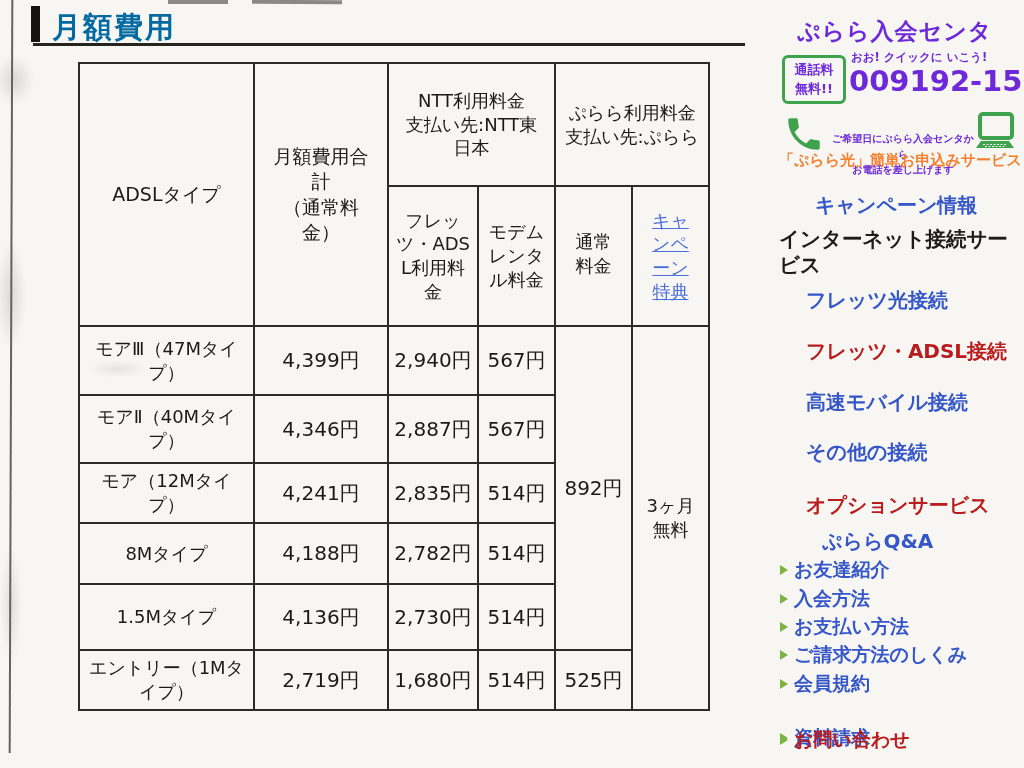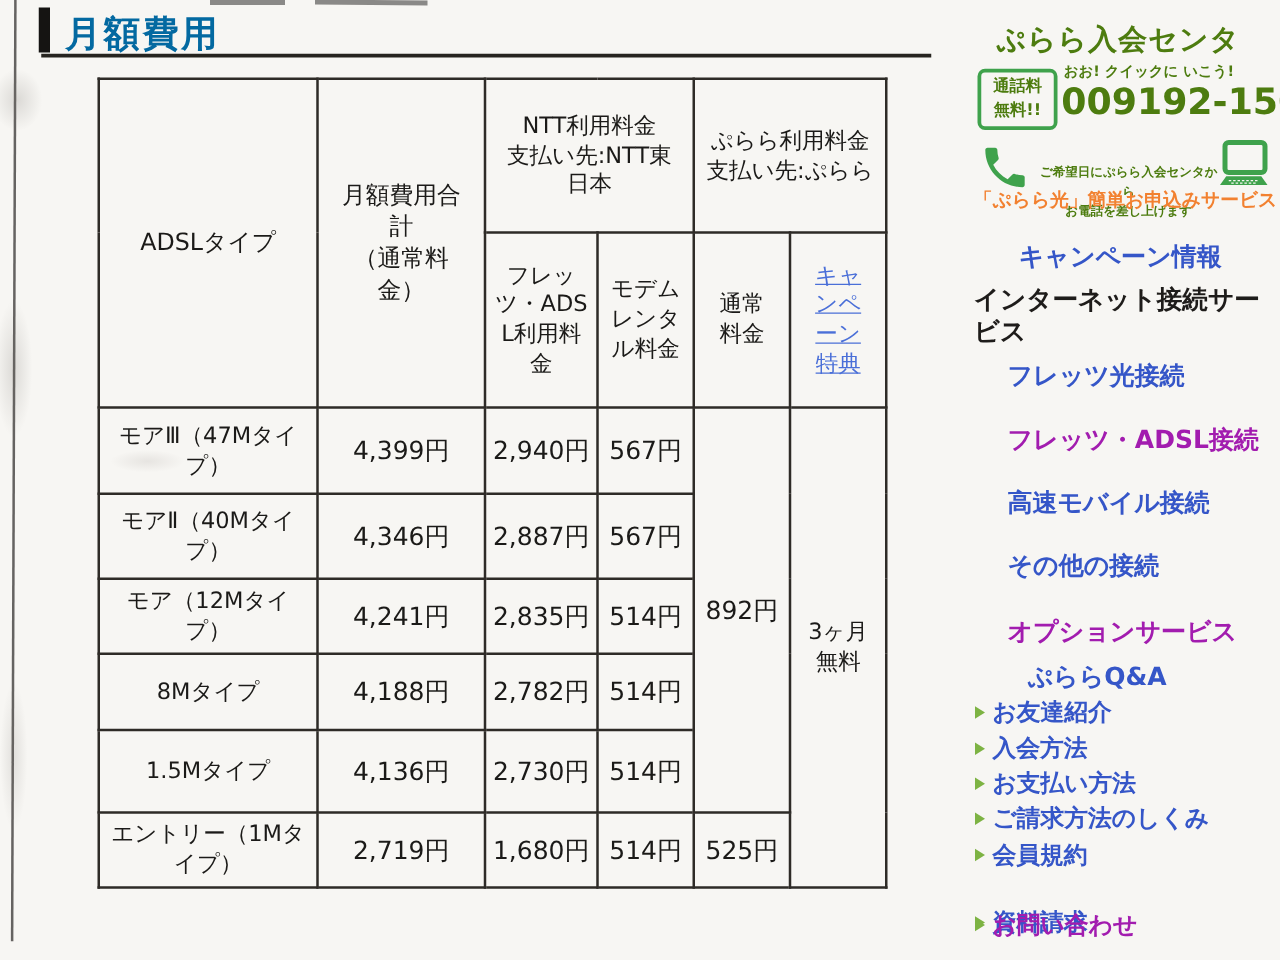--- a/index.html
+++ b/index.html
@@ -32,30 +32,30 @@
     border:2px solid #2e2b27; text-align:center; vertical-align:middle;
     font-weight:normal; color:#1b1a18; line-height:1.32; overflow-wrap:anywhere; word-break:break-all;
   }
   tr.hrowA { height:123px; } tr.hrowB { height:140px; }
   tr.r1 { height:69px; } tr.r2 { height:68px; } tr.r3 { height:52px; }
   tr.r4 { height:51px; } tr.r5 { height:66px; } tr.r6 { height:60px; }
   .th-type { font-size:19px;margin-top:47px; }
   .th-total { font-size:19px; padding:0 13px; }
   .th-group { font-size:18px; padding:0 8px; }
   .th-sub { font-size:18px; padding:0 6px; }
-  .th-narrow { padding:0 15px; }
+  .th-narrow { padding:0 15px;font-family:Liberation Mono, monospace; }
   .campaign-link { color:#4a6fd8; text-decoration:underline; cursor:pointer; display:inline-block; width:42px; font-size:18px; }
   .cell-type { font-size:18px; padding:0 8px; }
   .cell-money { font-size:20px; padding:16px 4px; }
   .cell-note { font-size:18px; padding:0 6px; }
 
   
   .sb { position:absolute; }
-  .green { color:#4d7c0f; } .orange { color:#f28130; }
-  .blue { color:#3556c8; } .magenta { color:#a21caf;text-align:right; } .black { color:#1e1c1a; }
+  .green { color:#6d28d9; } .orange { color:#f28130; }
+  .blue { color:#3556c8; } .magenta { color:#b91c1c;text-align:right; } .black { color:#1e1c1a; }
   .center-title { left:797px; top:16px; font-size:23px; font-weight:bold; letter-spacing:1px; white-space:nowrap; }
   .freecall-box { left:782px; top:55px; width:64px; height:49px; border:3px solid #3fa24c; border-radius:6px;
     display:flex; flex-direction:column; align-items:center; justify-content:center;
     font-size:13px; font-weight:bold; line-height:1.45; }
   .catchphrase { left:851px; top:50px; font-size:11.5px; font-weight:bold; white-space:nowrap; }
   .phone-number { left:849px; top:64px; font-size:29px; font-weight:bold; white-space:nowrap; letter-spacing:0px; }
   .callback { left:828px; top:131px; width:150px; text-align:center; font-size:10px; font-weight:bold; line-height:1.55; }
   .phone-icon { left:783px; top:113px; width:42px; height:42px; }
   .laptop-icon { left:974px; top:112px; width:42px; height:40px; }
   .hikari-line { left:779px; top:151px; font-size:15px; font-weight:bold; white-space:nowrap; }

